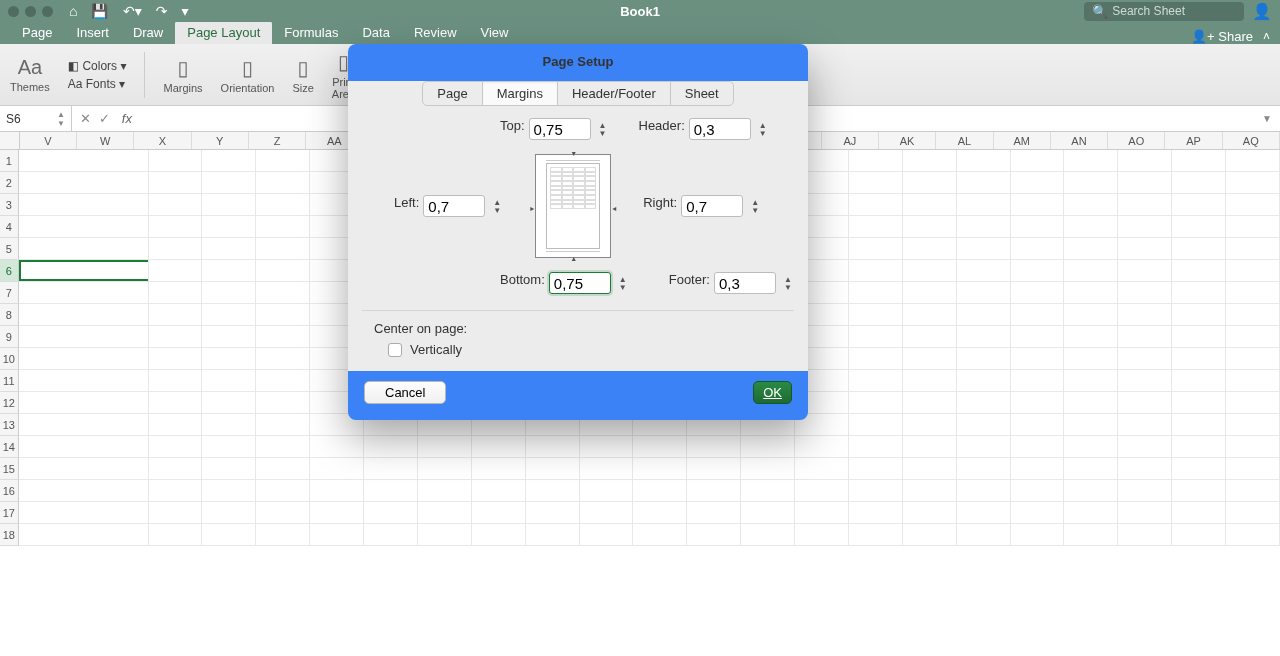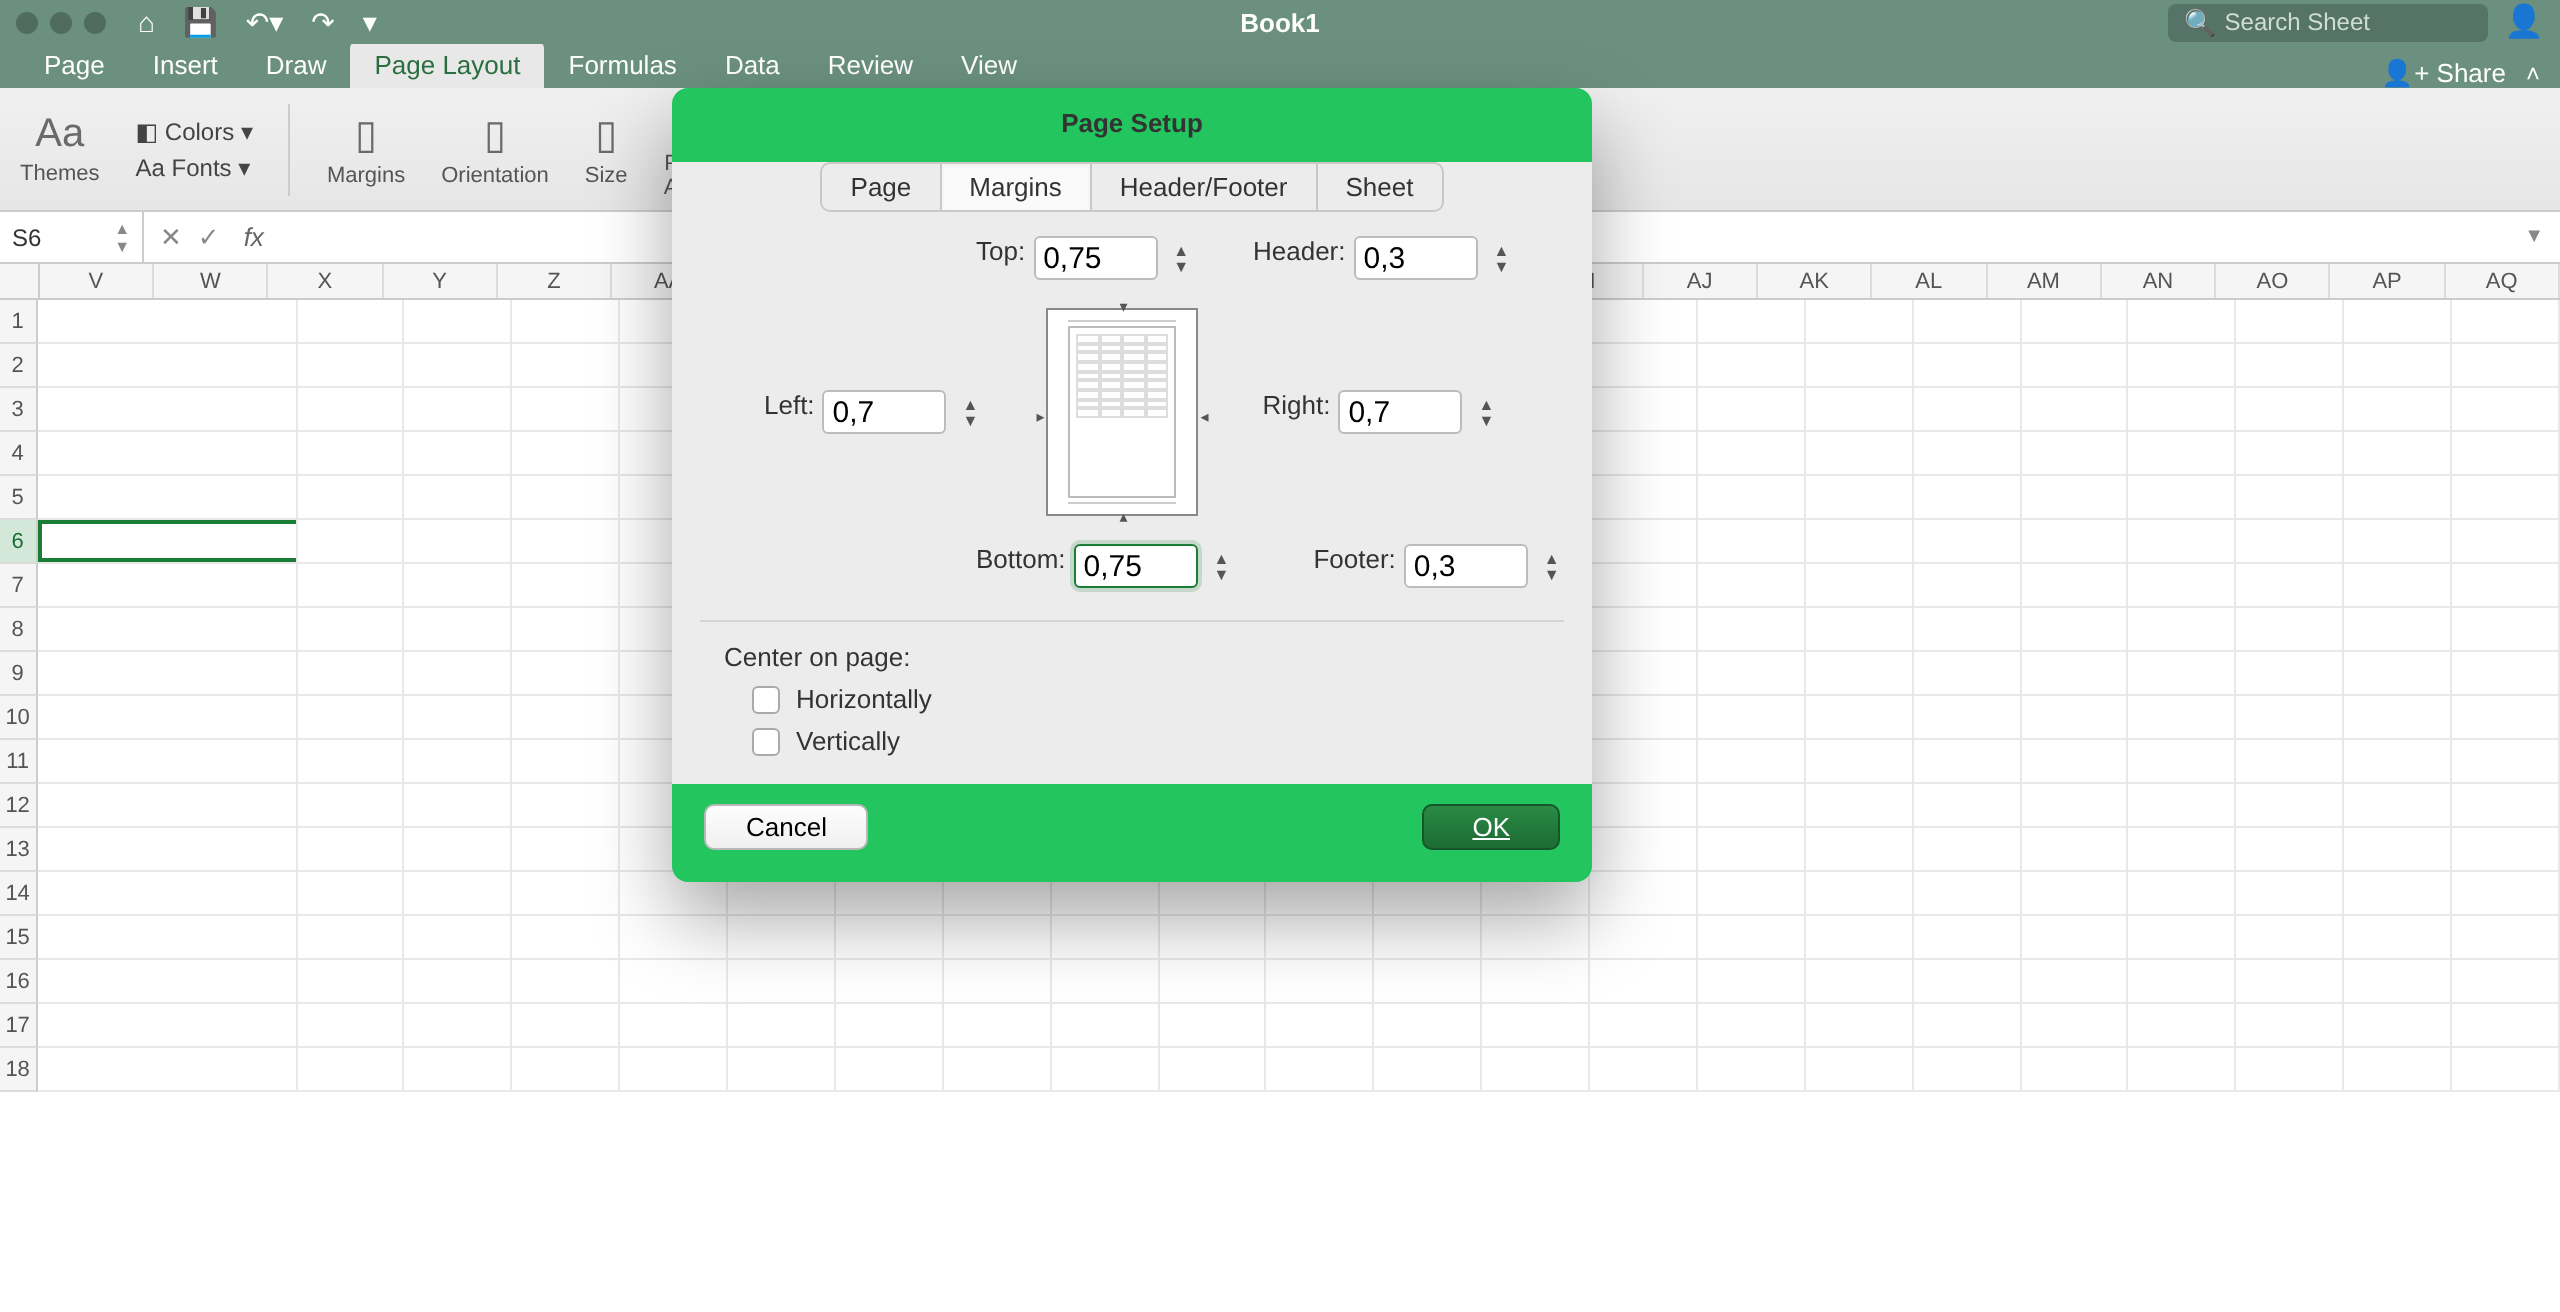--- a/index.html
+++ b/index.html
@@ -48,21 +48,21 @@
 .colheads { display: flex; height: 18px; background: #f5f5f5; border-bottom: 1px solid #ccc; }
 .corner { width: 20px; border-right: 1px solid #ccc; background: #f5f5f5; }
 .colh { width: 58px; border-right: 1px solid #dcdcdc; text-align: center; font-size: 11px; color: #555; line-height: 18px; }
 .rows { }
 .row { display: flex; height: 22px; }
 .rowh { width: 20px; background: #f5f5f5; border-right: 1px solid #ccc; border-bottom: 1px solid #dcdcdc; text-align: center; font-size: 11px; color: #555; line-height: 22px; }
 .rowh.sel { background: #d4e8d9; color: #1a6b33; }
 .cell { width: 58px; border-right: 1px solid #e8e8e8; border-bottom: 1px solid #e8e8e8; }
 
 
-.dialog-wrap { position: absolute; left: 336px; top: 44px; width: 460px; background: #22c55e; border-radius: 8px; box-shadow: 0 18px 40px rgba(0,0,0,0.35); overflow: hidden; }
+.dialog-wrap { position: absolute; left: 348px; top: 44px; width: 460px; background: #3b82f6; border-radius: 8px; box-shadow: 0 18px 40px rgba(0,0,0,0.35); overflow: hidden; }
 .dialog-title { text-align: center; font-size: 13px; font-weight: 600; padding: 10px 0 12px; color: #333; }
 .seg-tabs { display: flex; justify-content: center; gap: 0; margin-bottom: 12px; }
 .seg-tabs .seg { padding: 4px 14px; font-size: 13px; background: #ececec; border: 1px solid #c8c8c8; margin-left: -1px; cursor: pointer; color: #333; }
 .seg-tabs .seg:first-child { border-radius: 5px 0 0 5px; margin-left: 0; }
 .seg-tabs .seg:last-child { border-radius: 0 5px 5px 0; }
 .seg-tabs .seg.active { background: #fafafa; box-shadow: inset 0 1px 2px rgba(0,0,0,.05); }
 .mcol { display: flex; flex-direction: row; gap: 4px; }
 .mlabel { font-size: 13px; color: #333; }
 .spin { display: flex; align-items: center; }
 .spin input { width: 62px; height: 22px; font-size: 15px; padding: 0 4px; border: 1px solid #bcbcbc; border-radius: 3px; background: #fff; }
@@ -85,21 +85,21 @@
 .pp-mT { top: -6px; left: 48%; } .pp-mB { bottom: -6px; left: 48%; }
 
 .hr { height: 1px; background: #d4d4d4; margin: 16px 0 10px; }
 
 .center-sec { font-size: 13px; color: #333; padding-left: 12px; }
 .chkrow { display: flex; align-items: center; gap: 8px; margin-top: 6px; margin-left: 14px; font-size: 13px; }
 .chkrow .chk { width: 14px; height: 14px; border: 1px solid #aaa; border-radius: 3px; background: #fff; }
 
 .dialog-footer { display: flex; justify-content: space-between; gap: 0; padding: 10px 16px 16px; }
 .btn { padding: 3px 20px; font-size: 13px; border-radius: 5px; border: 1px solid #b8b8b8; background: linear-gradient(#fdfdfd,#f0f0f0); cursor: pointer; }
-.btn-ok { background: linear-gradient(#2a8a44,#1d6b33); color: #fff; border: 1px solid #15562a; padding: 3px 24px; text-decoration: underline; }
+.btn-ok { background: linear-gradient(#2a8a44,#1d6b33); color: #fff; border: 1px solid #15562a; padding: 3px 9px; text-decoration: underline; }
 </style>
 </head>
 <body>
 
 <div class="titlebar">
   <div class="traffic">
     <span></span>
     <span></span>
     <span></span>
   </div>
@@ -787,24 +787,20 @@
         </div>
       </div>
     </div>
 
     <div class="hr"></div>
 
     <div class="center-sec">
       <span>Center on page:</span>
       <div class="chkrow">
         <span class="chk"></span>
-        <span>Horizontally</span>
-      </div>
-      <div class="chkrow">
-        <span class="chk"></span>
         <span>Vertically</span>
       </div>
     </div>
   </div>
 
   <div class="dialog-footer">
     <button class="btn">Cancel</button>
     <button class="btn btn-ok">OK</button>
   </div>
 </div>

